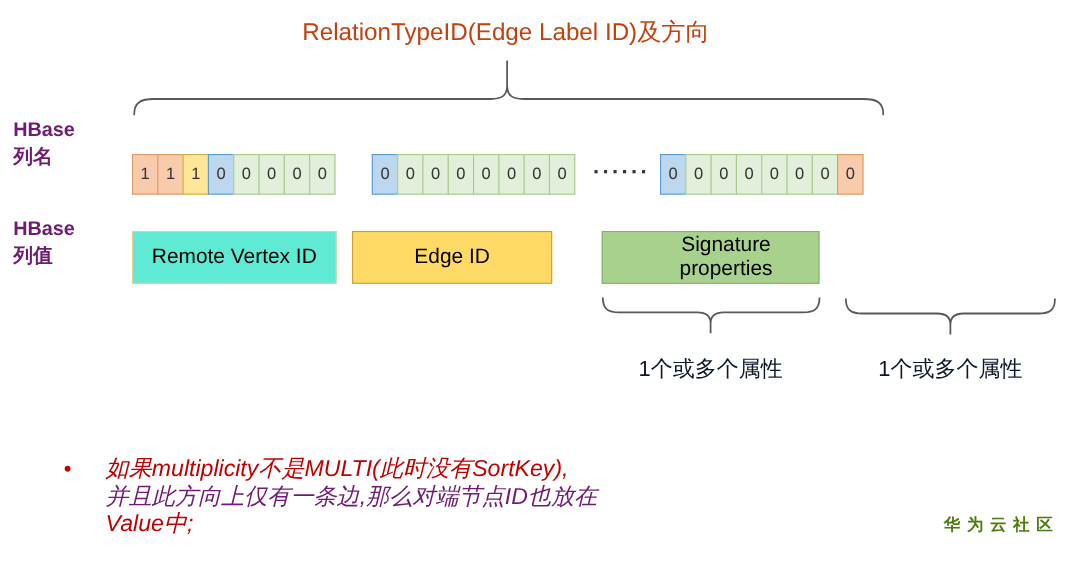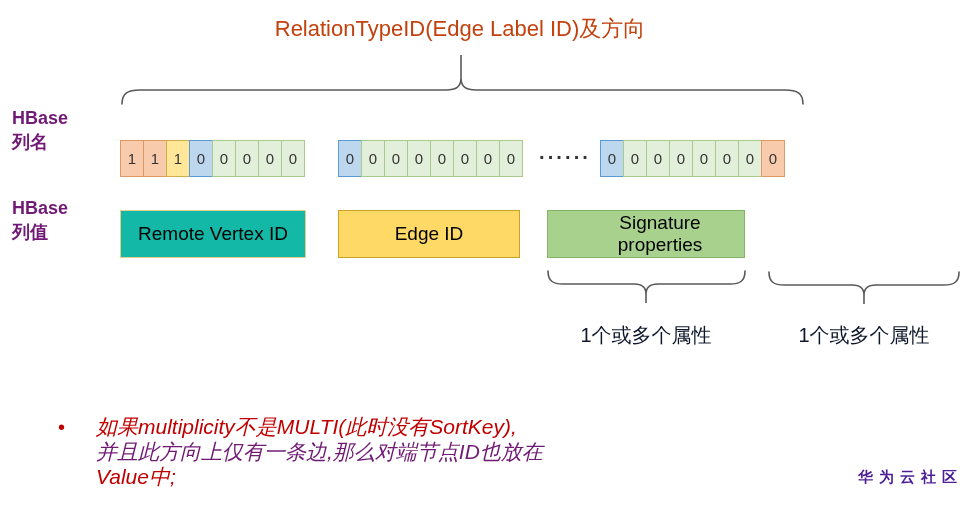--- a/index.html
+++ b/index.html
@@ -78,21 +78,21 @@
     justify-content: center;
     text-align: center;
     font-size: 19px;
     color: #000000;
     line-height: 1.15;
     box-sizing: border-box;
   }
   .value-box .inner { display: inline-block; }
   .value-box.wrap .inner { width: 120px; }
   .box-0 { left: 120px; width: 186px; }
-  .box-1 { left: 338px; width: 182px; }
+  .box-1 { left: 320px; width: 182px; }
   .box-2 { left: 547px; width: 198px; padding-left: 28px; }
   .box-3 { left: 765px; width: 197px; }
   .brace-label {
     position: absolute;
     top: 322px;
     width: 220px;
     text-align: center;
     font-size: 20px;
     color: #0f172a;
   }
@@ -111,21 +111,21 @@
     margin-left: 38px;
     font-size: 21px;
     line-height: 1.2;
     font-style: italic;
   }
   .watermark {
     position: absolute;
     right: 16px; top: 468px;
     font-size: 15px;
     font-weight: bold;
-    color: #4c1d95;
+    color: #4d7c0f;
     letter-spacing: 6px;
   }
 </style>
 </head>
 <body>
 
 <div class="canvas">
 
   <div class="title">RelationTypeID(Edge Label ID)及方向</div>
 
@@ -170,21 +170,21 @@
       <div class="cell" style="background: rgb(189, 215, 238); border-color: rgb(91, 155, 213);">0</div>
       <div class="cell" style="background: rgb(226, 239, 218); border-color: rgb(169, 201, 143);">0</div>
       <div class="cell" style="background: rgb(226, 239, 218); border-color: rgb(169, 201, 143);">0</div>
       <div class="cell" style="background: rgb(226, 239, 218); border-color: rgb(169, 201, 143);">0</div>
       <div class="cell" style="background: rgb(226, 239, 218); border-color: rgb(169, 201, 143);">0</div>
       <div class="cell" style="background: rgb(226, 239, 218); border-color: rgb(169, 201, 143);">0</div>
       <div class="cell" style="background: rgb(226, 239, 218); border-color: rgb(169, 201, 143);">0</div>
       <div class="cell" style="background: rgb(248, 203, 173); border-color: rgb(221, 154, 102);">0</div>
     </div>
 
-  <div class="value-box box-0" style="background: #14b8a6; border-color: rgb(230, 207, 139);">
+  <div class="value-box box-0" style="background: #5eead4; border-color: rgb(230, 207, 139);">
     <span class="inner">Remote Vertex ID</span>
   </div>
   <div class="value-box box-1" style="background: rgb(255, 217, 102); border-color: rgb(201, 162, 39);">
     <span class="inner">Edge ID</span>
   </div>
   <div class="value-box box-2 wrap" style="background: rgb(169, 209, 142); border-color: rgb(130, 179, 102);">
     <span class="inner">Signature properties</span>
   </div>
 
   <div class="brace-label signature">1个或多个属性</div>

